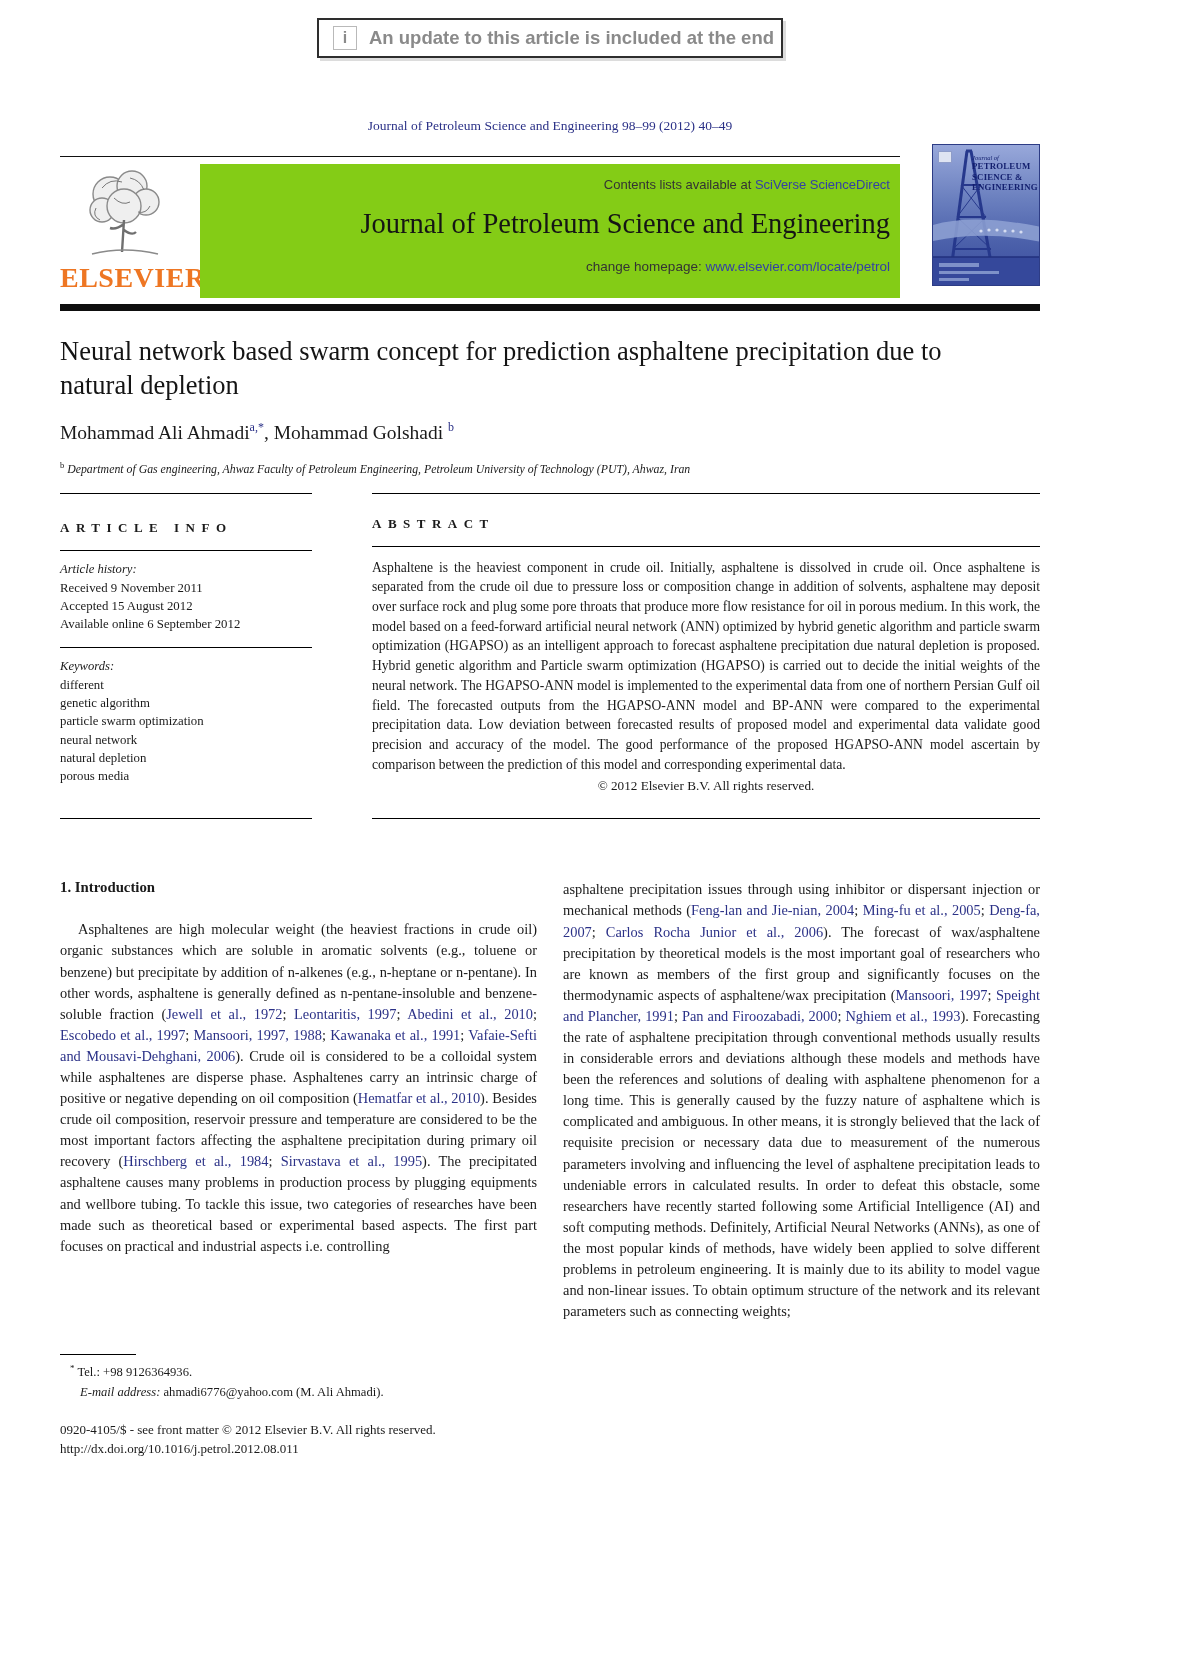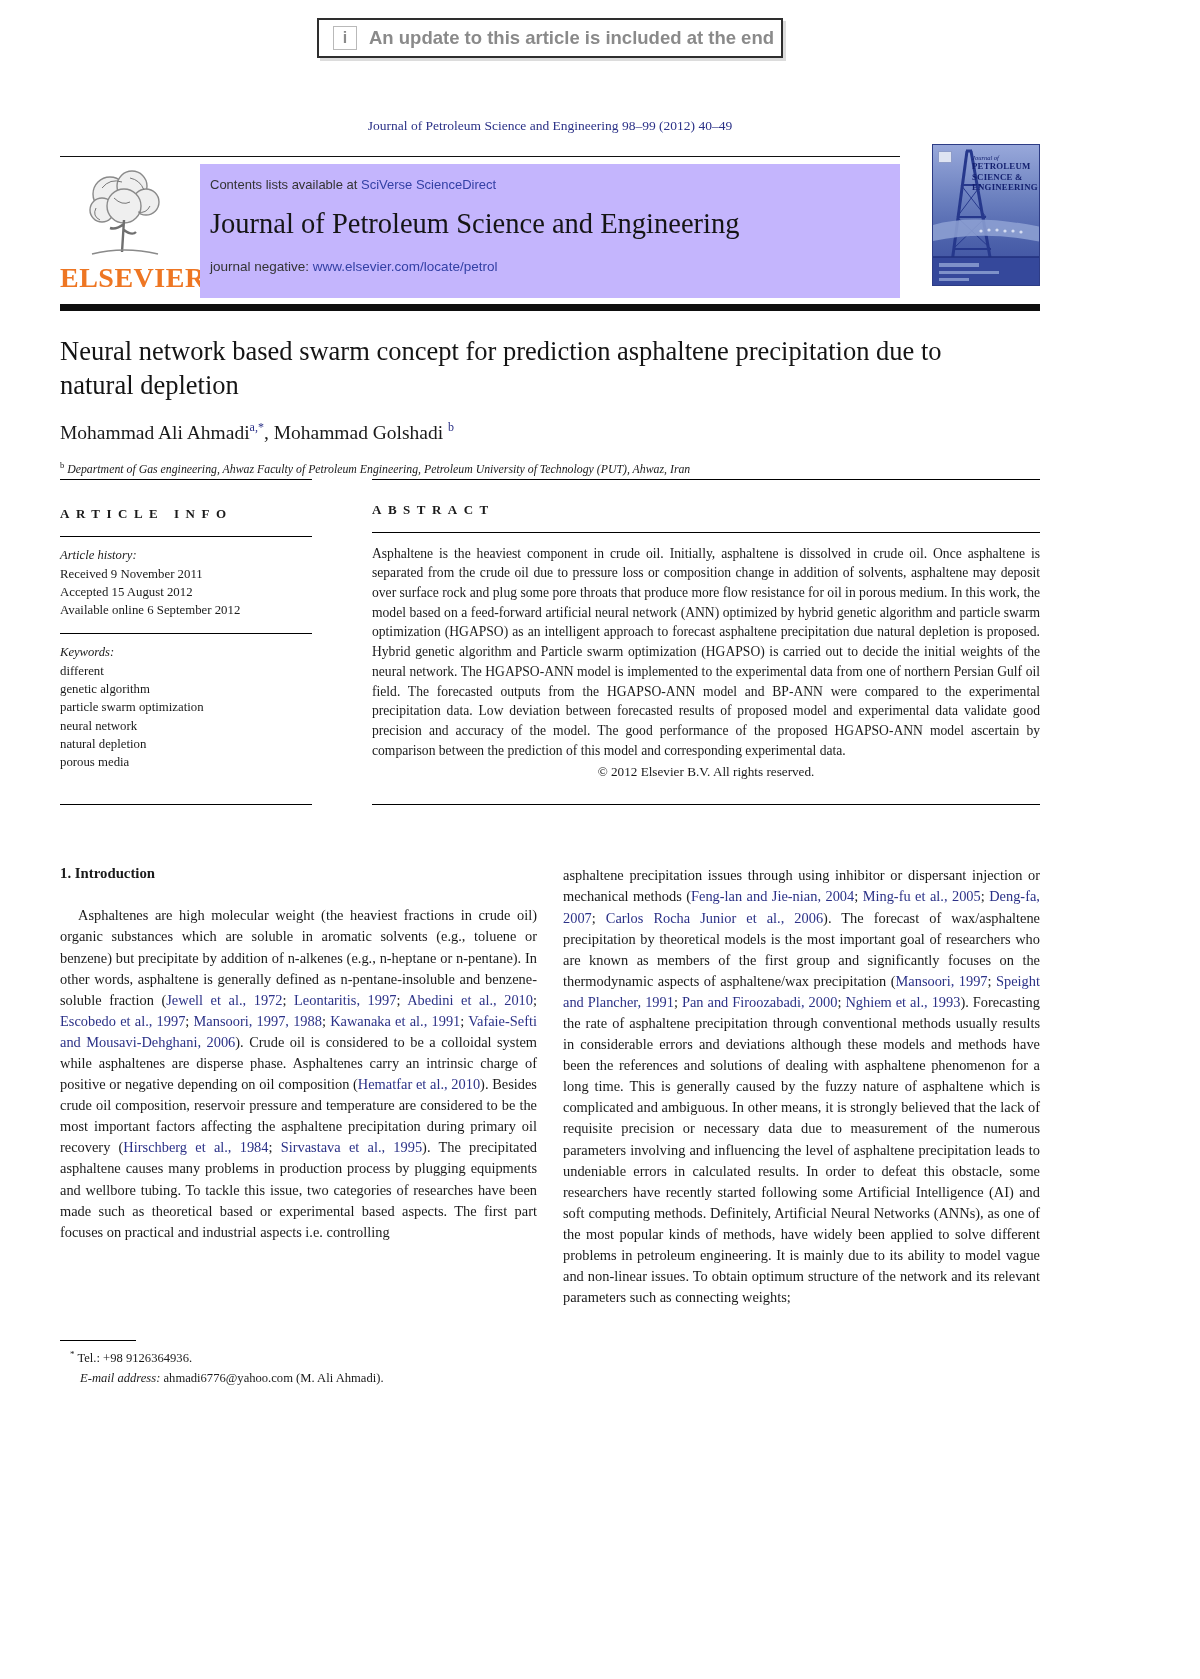--- a/index.html
+++ b/index.html
@@ -44,21 +44,21 @@
 
   
   .header-flex{display:flex;margin-top:22px;}
   .masthead-left{flex:1;display:flex;border-top:1.5px solid #111;padding-top:7px;}
   .logo-box{width:128px;flex:0 0 128px;text-align:center;}
   .logo-box svg{display:block;margin:0 auto;}
   .elsevier-word{
     color:var(--orange);font-weight:bold;font-size:28px;letter-spacing:.5px;margin-top:2px;
   }
   .masthead-box{
-    flex:1;margin-left:12px;background:#c4b5fd;text-align:left;
+    flex:1;margin-left:12px;background:#84cc16;text-align:right;
     padding:13px 10px 12px 10px;height:134px;
   }
   .contents-line{font-size:13px;color:#333;}
   .contents-line .lnk{color:#3340a5;}
   .masthead-title{font-size:28.5px;color:#151515;margin-top:16px;}
   .homepage-line{font-size:13.5px;color:#333;margin-top:19px;}
   .homepage-line .lnk{color:#3340a5;}
   .cover{
     width:108px;flex:0 0 108px;height:142px;margin-left:32px;margin-top:-12px;
     position:relative;border:1px solid #2d3c85;cursor:pointer;
@@ -81,21 +81,21 @@
   
   .article-title{
     margin-top:54px;font-size:26.5px;line-height:1.27;color:#141414;max-width:960px;
   }
   .authors-line{margin-top:18px;font-size:19.5px;}
   .authors-line sup{font-size:12px;color:var(--link);}
   .affiliations{margin-top:15px;font-size:11.8px;font-style:italic;line-height:1.6;}
   .affiliations sup{font-size:8.5px;font-style:normal;}
 
   
-  .info-section{display:flex;gap:60px;}
+  .info-section{display:flex;gap:60px;margin-top:14px;}
   .info-col{
     width:252px;flex:0 0 252px;
     border-top:1px solid #000;border-bottom:1px solid #000;
     padding:26px 0 30px 0;
   }
   .abs-col{
     flex:1;border-top:1px solid #000;border-bottom:1px solid #000;
     padding:22px 0 24px 0;
   }
   .sec-heading{font-size:13px;font-weight:bold;letter-spacing:6.5px;}
@@ -158,21 +158,21 @@
           <path d="M20 90 q32 -8 66 0" stroke="#8a8a8a" stroke-width="1.6" fill="none"></path>
         </svg>
         <div class="elsevier-word">ELSEVIER</div>
       </div>
       <div class="masthead-box">
         <div class="contents-line sans">
           <span>Contents lists available at </span><span class="lnk">SciVerse ScienceDirect</span>
         </div>
         <div class="masthead-title">Journal of Petroleum Science and Engineering</div>
         <div class="homepage-line sans">
-          <span>journal negative: </span><span class="lnk">www.elsevier.com/locate/petrol</span>
+          <span>change homepage: </span><span class="lnk">www.elsevier.com/locate/petrol</span>
         </div>
       </div>
     </div>
     <div class="cover">
       <svg width="108" height="142" viewBox="0 0 108 142">
         <g stroke="#26388c" fill="none">
           <path d="M34 6 L16 140" stroke-width="3"></path>
           <path d="M38 6 L62 140" stroke-width="3"></path>
           <path d="M33 6 L39 6" stroke-width="3"></path>
           <path d="M28 40 L48 40 M24 72 L53 72 M20 104 L58 104" stroke-width="2"></path>
@@ -256,14 +256,18 @@
       <p class="bpara"><span>asphaltene precipitation issues through using inhibitor or dispersant injection or mechanical methods (</span><span class="cite">Feng-lan and Jie-nian, 2004</span><span>; </span><span class="cite">Ming-fu et al., 2005</span><span>; </span><span class="cite">Deng-fa, 2007</span><span>; </span><span class="cite">Carlos Rocha Junior et al., 2006</span><span>). The forecast of wax/asphaltene precipitation by theoretical models is the most important goal of researchers who are known as members of the first group and significantly focuses on the thermodynamic aspects of asphaltene/wax precipitation (</span><span class="cite">Mansoori, 1997</span><span>; </span><span class="cite">Speight and Plancher, 1991</span><span>; </span><span class="cite">Pan and Firoozabadi, 2000</span><span>; </span><span class="cite">Nghiem et al., 1993</span><span>). Forecasting the rate of asphaltene precipitation through conventional methods usually results in considerable errors and deviations although these models and methods have been the references and solutions of dealing with asphaltene phenomenon for a long time. This is generally caused by the fuzzy nature of asphaltene which is complicated and ambiguous. In other means, it is strongly believed that the lack of requisite precision or necessary data due to measurement of the numerous parameters involving and influencing the level of asphaltene precipitation leads to undeniable errors in calculated results. In order to defeat this obstacle, some researchers have recently started following some Artificial Intelligence (AI) and soft computing methods. Definitely, Artificial Neural Networks (ANNs), as one of the most popular kinds of methods, have widely been applied to solve different problems in petroleum engineering. It is mainly due to its ability to model vague and non-linear issues. To obtain optimum structure of the network and its relevant parameters such as connecting weights;</span></p>
     </div>
   </div>
 
   <div class="footnote">
     <hr class="fn-rule">
     <div class="fn-line"><sup>*</sup><span> Tel.: +98 9126364936.</span></div>
     <div class="fn-line" style="padding-left:20px;"><span class="fn-email-label">E-mail address:</span><span> ahmadi6776@yahoo.com (M. Ali Ahmadi).</span></div>
   </div>
 
+  <div class="page-footer">
+    <div>0920-4105/$ - see front matter © 2012 Elsevier B.V. All rights reserved.</div>
+    <div>http://dx.doi.org/10.1016/j.petrol.2012.08.011</div>
+  </div>
 
 </div>
 
 </body></html>

